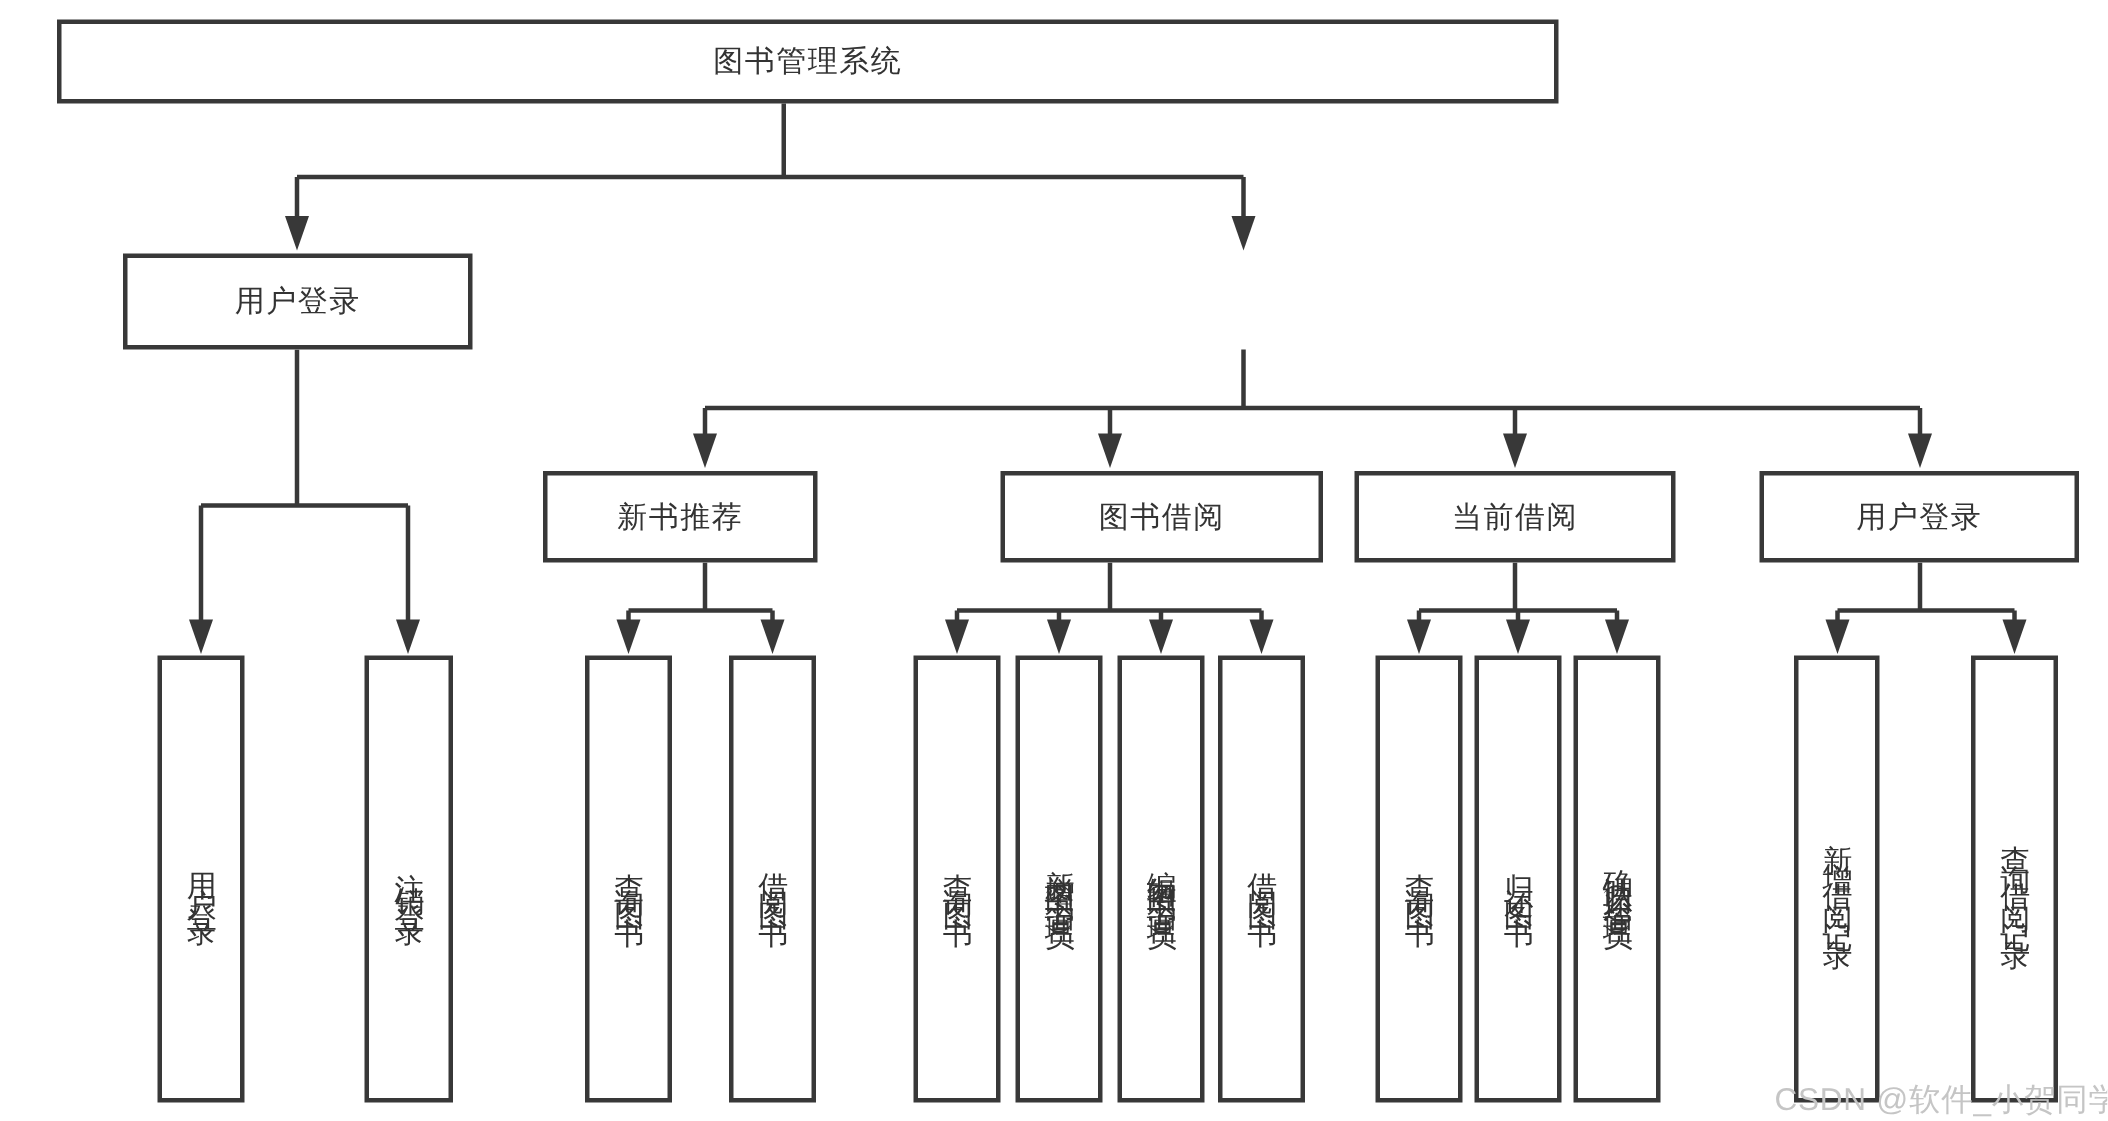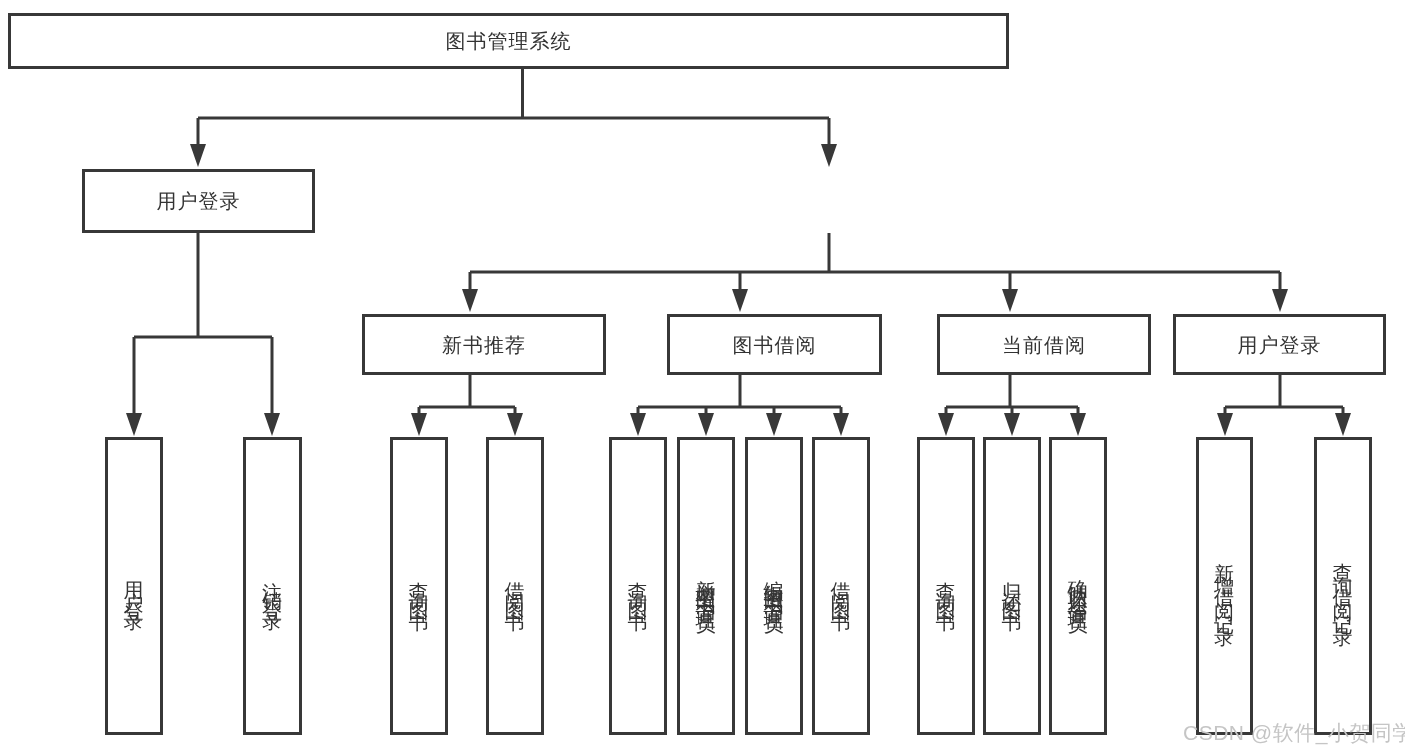--- a/index.html
+++ b/index.html
@@ -24,21 +24,21 @@
     border: 3px solid #383838;
     color: #333333;
     display: flex;
     align-items: center;
     justify-content: center;
     font-size: 20px;
     line-height: 1;
     white-space: nowrap;
   }
   .hbox { letter-spacing: 1px; }
-  .root  { left: 8px;  top: 13px;  width: 1001px; height: 56px; }
+  .root  { left: 38px;  top: 13px;  width: 1001px; height: 56px; }
   .lvl2  { top: 169px; height: 64px; }
   .sec   { top: 314px; height: 61px; }
   .leaf  {
     top: 437px;
     width: 58px;
     height: 298px;
     writing-mode: vertical-rl;
     text-orientation: mixed;
   }
   .ls-4 { letter-spacing: 10px; }
@@ -94,27 +94,27 @@
   </svg>
 
   <div class="box hbox root">
     <span>图书管理系统</span>
   </div>
 
   <div class="box hbox lvl2" style="left:82px; width:233px;">
     <span>用户登录</span>
   </div>
 
-  <div class="box hbox sec" style="left:362px; width:244px;">
+  <div class="box hbox sec" style="left:362px; width:183px;">
     <span>新书推荐</span>
   </div>
   <div class="box hbox sec" style="left:667px; width:215px;">
     <span>图书借阅</span>
   </div>
-  <div class="box hbox sec" style="left:937px; width:214px;">
+  <div class="box hbox sec" style="left:903px; width:214px;">
     <span>当前借阅</span>
   </div>
   <div class="box hbox sec" style="left:1173px; width:213px;">
     <span>用户登录</span>
   </div>
 
   <div class="box leaf ls-4" style="left:105px;">
     <span>用户登录</span>
   </div>
   <div class="box leaf ls-4" style="left:243px; width:59px;">

